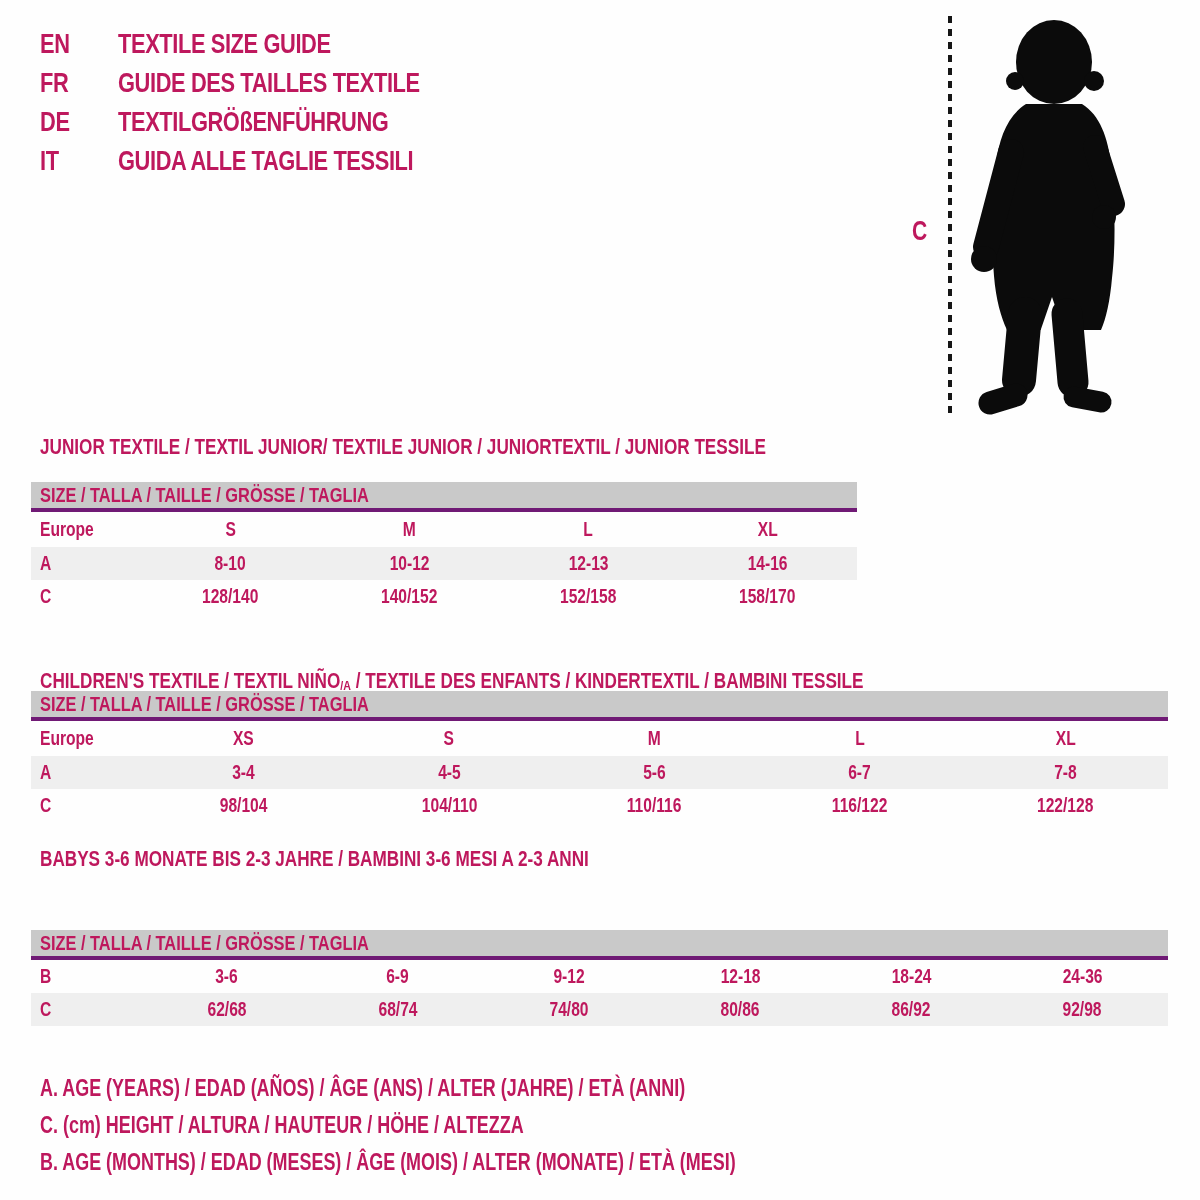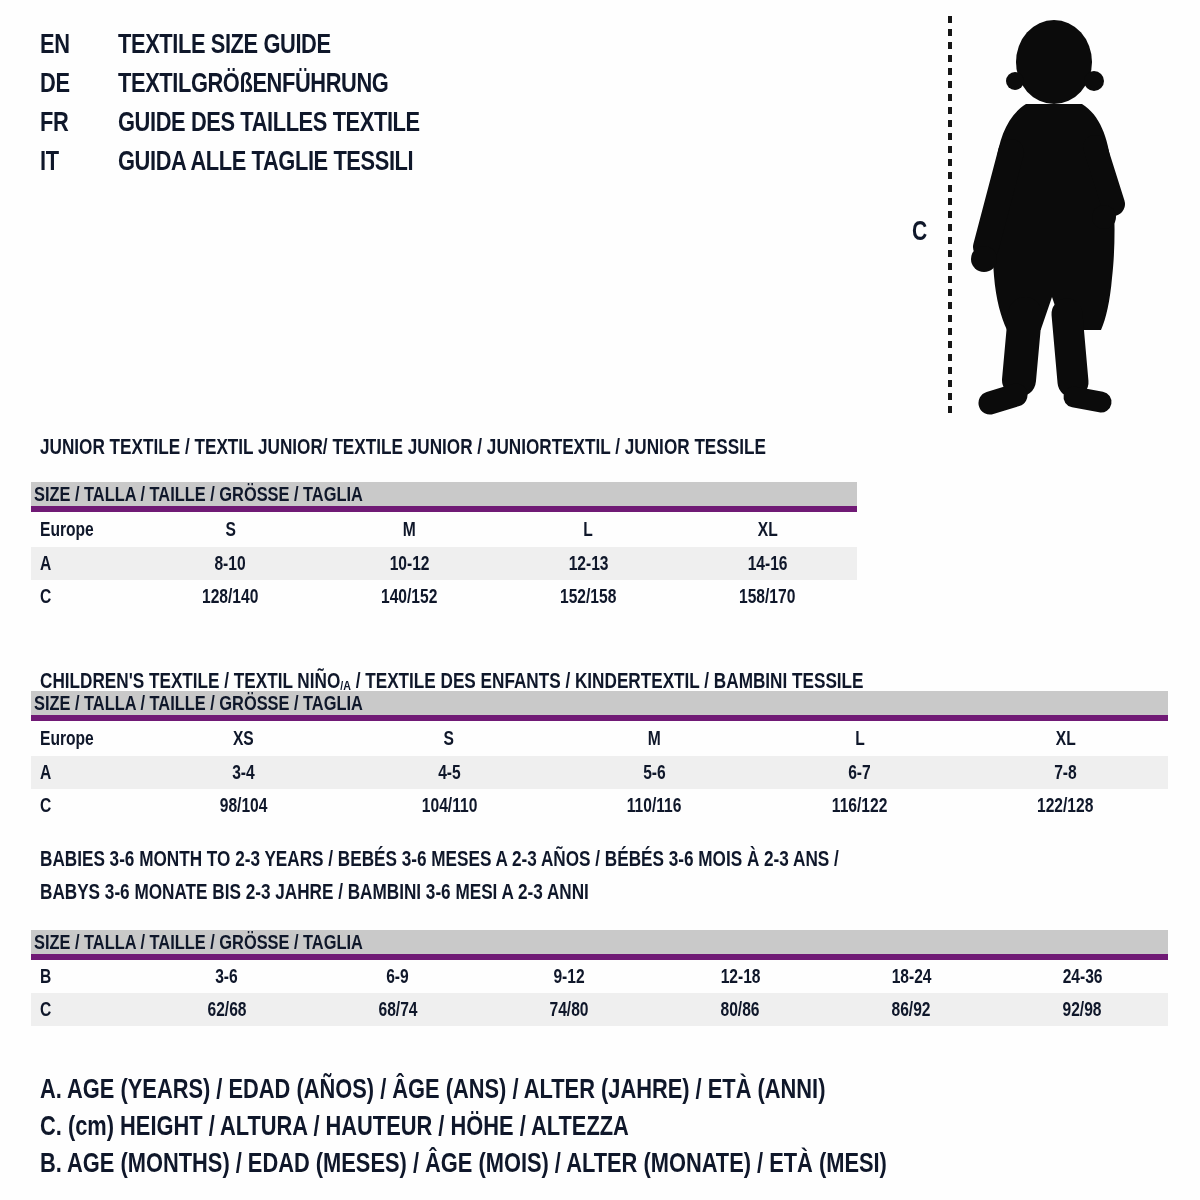--- a/index.html
+++ b/index.html
@@ -1,18 +1,18 @@
 <!DOCTYPE html>
 <html><head>
 <meta charset="utf-8">
 <style>
   html,body { margin:0; padding:0; background:#fff; }
   .canvas {
     position:relative; width:1200px; height:1200px; background:#fefefe;
-    font-family:"Liberation Sans", sans-serif; font-weight:700; color:#0f172a;
+    font-family:"Liberation Sans", sans-serif; font-weight:700; color:#be185d;
     overflow:hidden;
   }
   
   .cx  { display:inline-block; transform:scaleX(0.78); transform-origin:50% 50%; white-space:nowrap; }
   .cxl { display:inline-block; transform:scaleX(0.78); transform-origin:0 50%;  white-space:nowrap; }
 
   
   .lang-list { position:absolute; left:40px; top:28px; }
   .lang-row  { display:flex; align-items:baseline; height:39px; font-size:28px; letter-spacing:-0.5px; }
   .lang-code { width:78px; }
@@ -32,50 +32,50 @@
   #babies-title   { left:40px; top:842px; }
   #babies-title .title-line { height:33px; display:flex; align-items:center; }
   .subA { font-size:0.62em; position:relative; top:0.18em; }
 
   
   .sizetable { position:absolute; }
   #junior-table   { left:31px; top:482px; width:826px;  }
   #children-table { left:31px; top:691px; width:1137px; }
   #babies-table   { left:31px; top:930px; width:1137px; }
   .size-bar {
-    height:30px; background:#c9c9c9; border-bottom:6px solid #701a75;
-    display:flex; align-items:center; padding-left:3px; font-size:21px; box-sizing:border-box;
+    height:30px; background:#c9c9c9; border-bottom:4px solid #701a75;
+    display:flex; align-items:center; padding-left:9px; font-size:21px; box-sizing:border-box;
   }
   .trow { display:flex; align-items:center; height:33px; font-size:20px; }
   .trow.head { height:35px;justify-content:space-between; }
   .c0 { width:110px; padding-left:9px; box-sizing:border-box; text-align:left; }
   .c  { flex:1; text-align:center; }
   .stripe { background:#efefef; }
 
   
-  .notes { position:absolute; left:40px; top:1070px; font-size:28px; }
+  .notes { position:absolute; left:40px; top:1070px; font-size:23px; }
   .note-line { height:37px; display:flex; align-items:center; }
 </style>
 </head>
 <body>
 
 <div class="canvas">
 
   <div class="lang-list">
     <div class="lang-row">
       <span class="lang-code"><span class="cxl">EN</span></span>
       <span class="cxl">TEXTILE SIZE GUIDE</span>
     </div>
     <div class="lang-row">
+      <span class="lang-code"><span class="cxl">FR</span></span>
+      <span class="cxl">GUIDE DES TAILLES TEXTILE</span>
+    </div>
+    <div class="lang-row">
       <span class="lang-code"><span class="cxl">DE</span></span>
       <span class="cxl">TEXTILGRÖßENFÜHRUNG</span>
-    </div>
-    <div class="lang-row">
-      <span class="lang-code"><span class="cxl">FR</span></span>
-      <span class="cxl">GUIDE DES TAILLES TEXTILE</span>
     </div>
     <div class="lang-row">
       <span class="lang-code"><span class="cxl">IT</span></span>
       <span class="cxl">GUIDA ALLE TAGLIE TESSILI</span>
     </div>
   </div>
 
   <div class="measure-line"></div>
   <div class="measure-c"><span class="cxl">C</span></div>
   <svg class="toddler" viewBox="0 0 178 404" xmlns="http://www.w3.org/2000/svg">
@@ -160,23 +160,20 @@
       <span class="c"><span class="cx">98/104</span></span>
       <span class="c"><span class="cx">104/110</span></span>
       <span class="c"><span class="cx">110/116</span></span>
       <span class="c"><span class="cx">116/122</span></span>
       <span class="c"><span class="cx">122/128</span></span>
     </div>
   </div>
 
   <div class="sec-title" id="babies-title">
     <div class="title-line">
-        <span class="cxl">BABIES 3-6 MONTH TO 2-3 YEARS / BEBÉS 3-6 MESES A 2-3 AÑOS / BÉBÉS 3-6 MOIS À 2-3 ANS /</span>
-      </div>
-    <div class="title-line">
         <span class="cxl">BABYS 3-6 MONATE BIS 2-3 JAHRE / BAMBINI 3-6 MESI A 2-3 ANNI</span>
       </div>
   </div>
   <div class="sizetable" id="babies-table">
     <div class="size-bar">
       <span class="cxl">SIZE / TALLA / TAILLE / GRÖSSE / TAGLIA</span>
     </div>
     <div class="trow">
       <span class="c0"><span class="cxl">B</span></span>
       <span class="c"><span class="cx">3-6</span></span>

